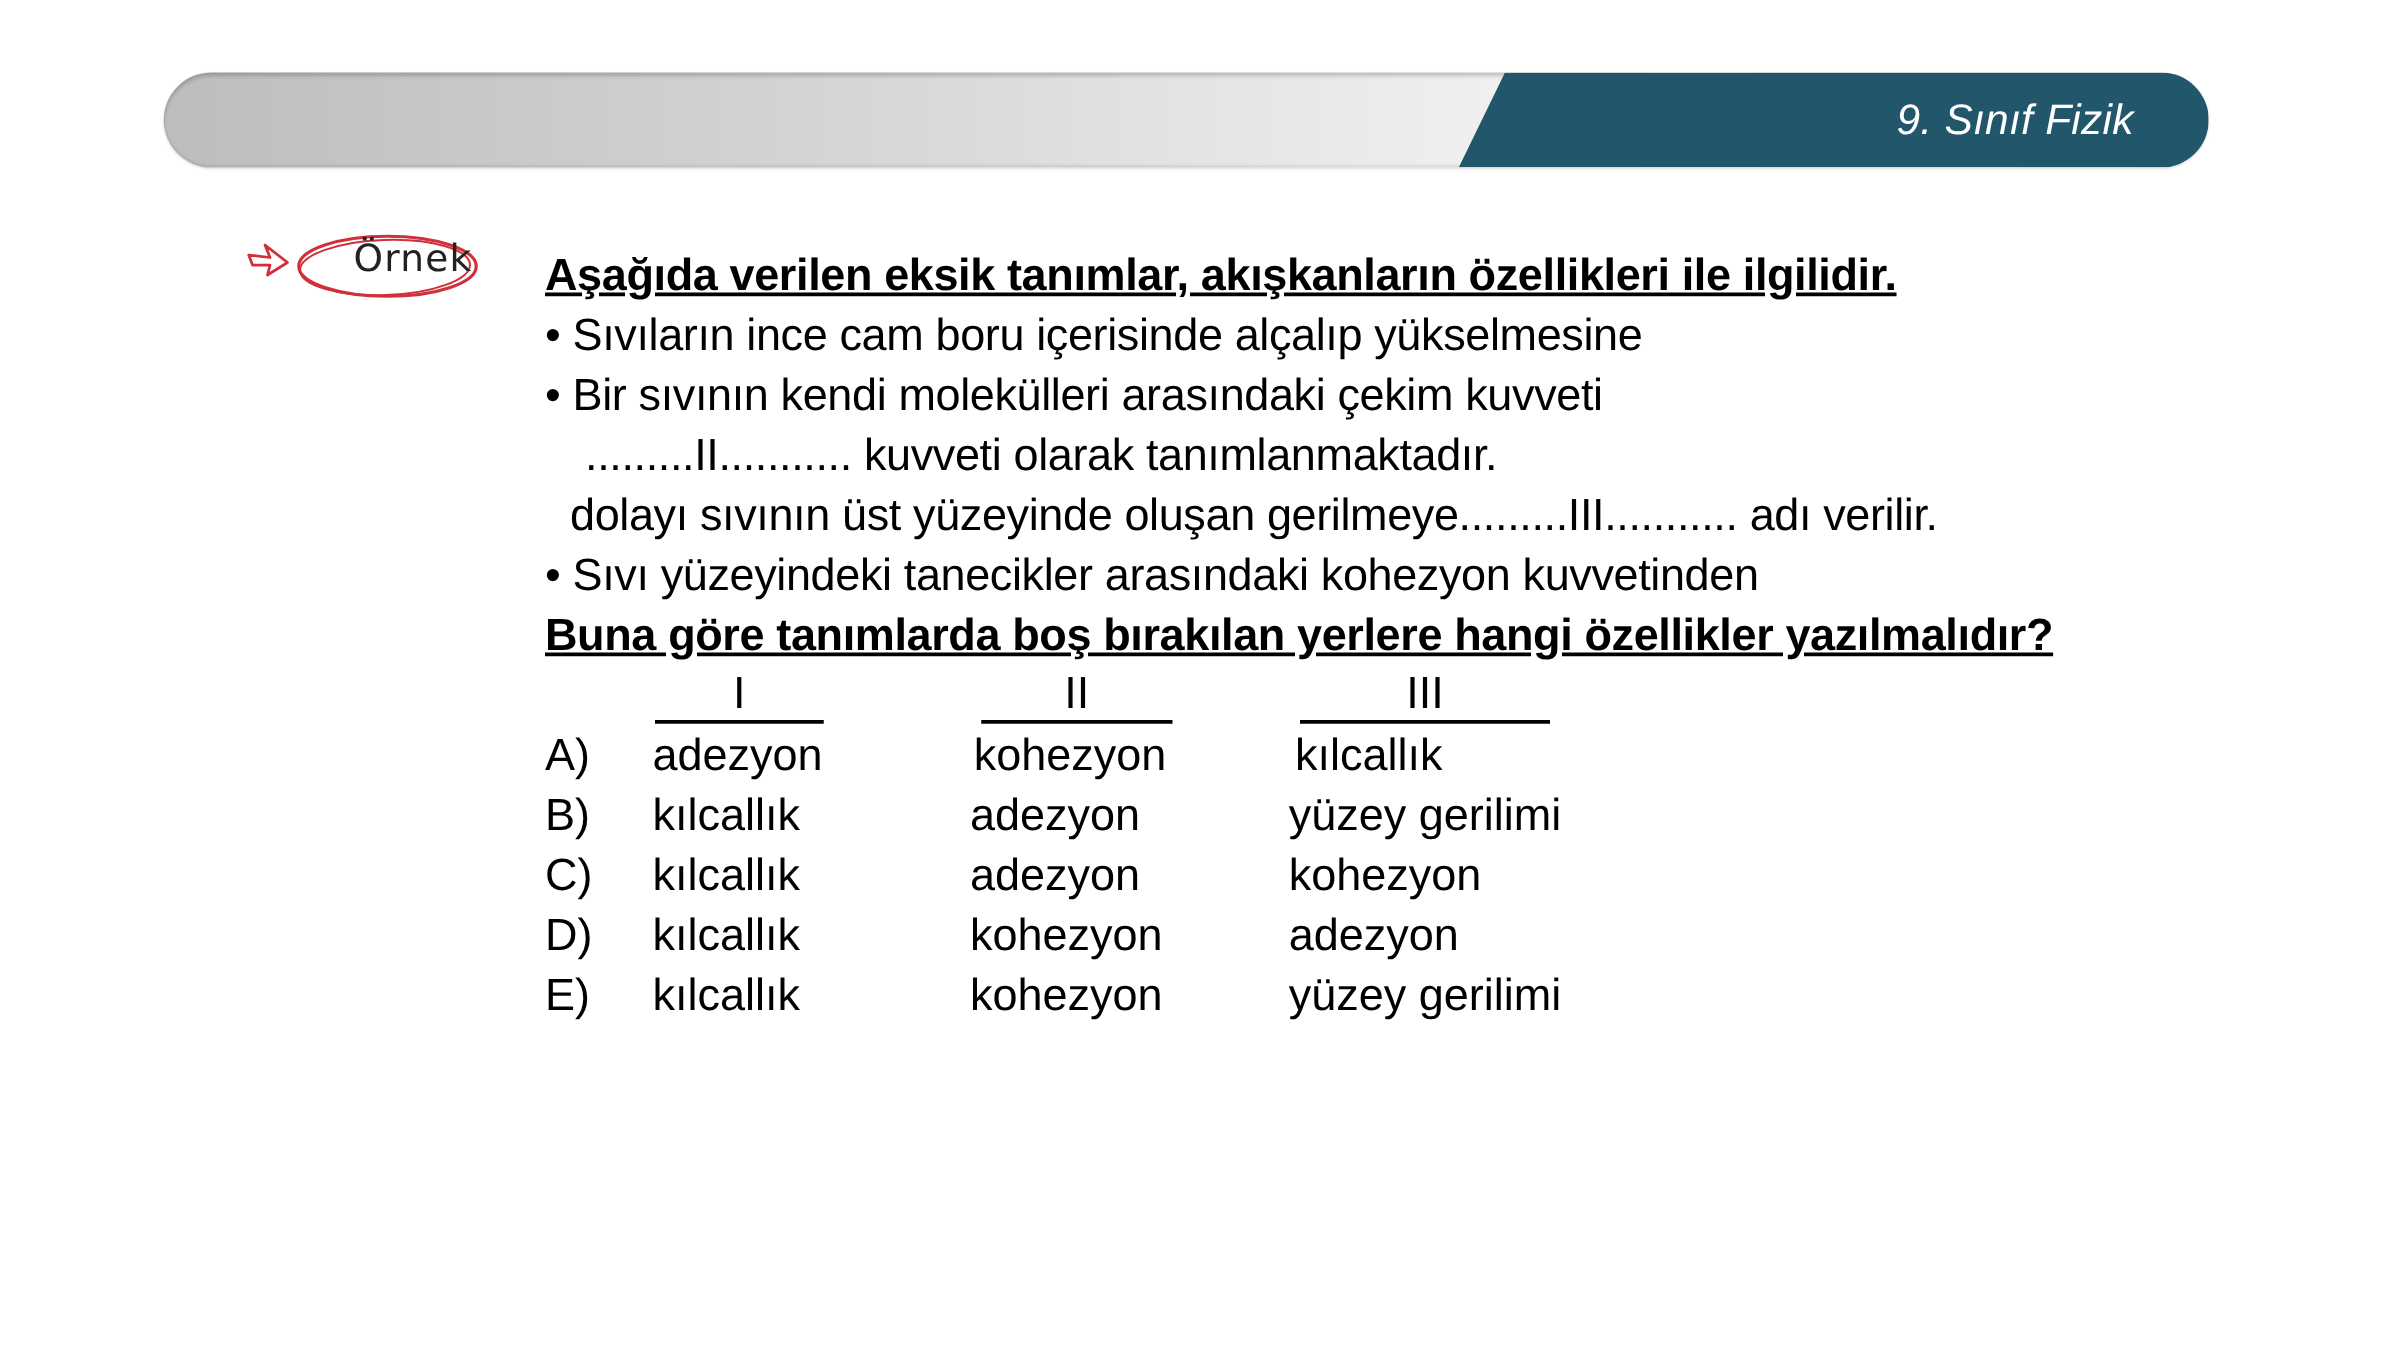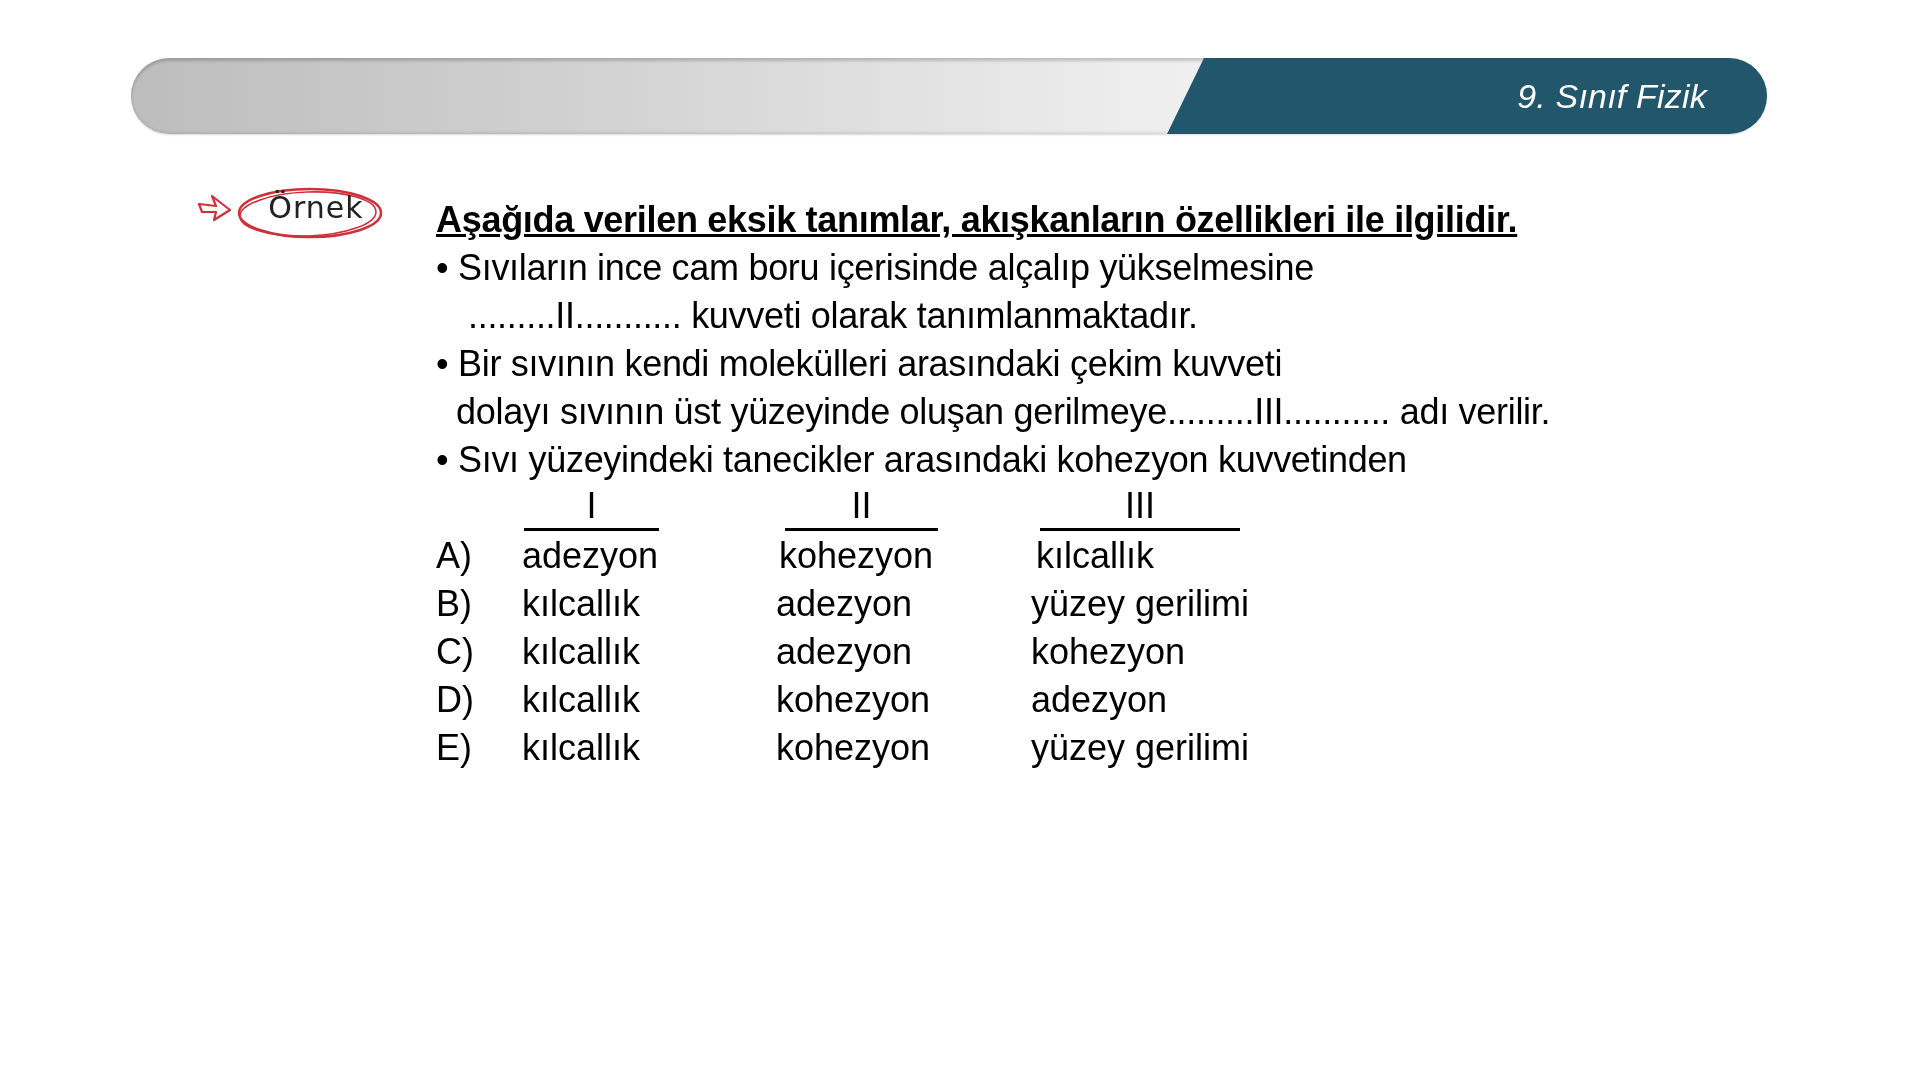--- a/index.html
+++ b/index.html
@@ -20,21 +20,21 @@
   }
   .header-title {
     position:absolute; right:60px; top:0; height:80px; line-height:76px;
     color:#ffffff; font-style:italic; font-size:34px; letter-spacing:0.2px;
   }
   .ornek {
     position:absolute; left:196px; top:184px; width:190px; height:60px;
   }
   .ornek svg { position:absolute; left:0; top:0; }
   .ornek-label {
-    position:absolute; left:58px; top:6px; width:124px; text-align:center;
+    position:absolute; left:58px; top:6px; width:124px; text-align:right;
     font-family:"DejaVu Sans", sans-serif; font-size:30px; color:#222; letter-spacing:1px;
   }
   .content { position:absolute; left:436px; top:196px; width:1400px; }
   .line { font-size:36px; line-height:48px; height:48px; white-space:nowrap; letter-spacing:-0.3px; }
   .bold { font-weight:bold;text-decoration:underline; }
   .indent1 { padding-left:32px; }
   .indent2 { padding-left:20px; }
   .cols { position:relative; height:48px; }
   .col-head {
     position:absolute; top:0; height:44px; border-bottom:3px solid #000;
@@ -61,26 +61,27 @@
     <ellipse cx="112" cy="30" rx="68" ry="22" fill="none" stroke="#d0303a" stroke-width="1.6" transform="rotate(-2 112 30)"></ellipse>
   </svg>
   <div class="ornek-label">Örnek</div>
 </div>
 
 <div class="content">
   <div class="line bold">Aşağıda verilen eksik tanımlar, akışkanların özellikleri ile ilgilidir.</div>
 
   <div class="line">• Sıvıların ince cam boru içerisinde alçalıp yükselmesine</div>
 
+  <div class="line">• Bir sıvının kendi molekülleri arasındaki çekim kuvveti</div>
   <div class="line indent1">.........II........... kuvveti olarak tanımlanmaktadır.</div>
-  <div class="line">• Bir sıvının kendi molekülleri arasındaki çekim kuvveti</div>
 
   <div class="line indent2">dolayı sıvının üst yüzeyinde oluşan gerilmeye.........III........... adı verilir.</div>
   <div class="line">• Sıvı yüzeyindeki tanecikler arasındaki kohezyon kuvvetinden</div>
 
+  <div class="line bold">Buna göre tanımlarda boş bırakılan yerlere hangi özellikler yazılmalıdır?</div>
 
   <div class="cols">
     <div class="col-head" style="left:88px; width:135px;">I</div>
     <div class="col-head" style="left:349px; width:153px;">II</div>
     <div class="col-head" style="left:604px; width:200px;">III</div>
   </div>
 
   <div class="opt-row">
     <span style="left:0;">A)</span>
     <span style="left:86px;">adezyon</span>

